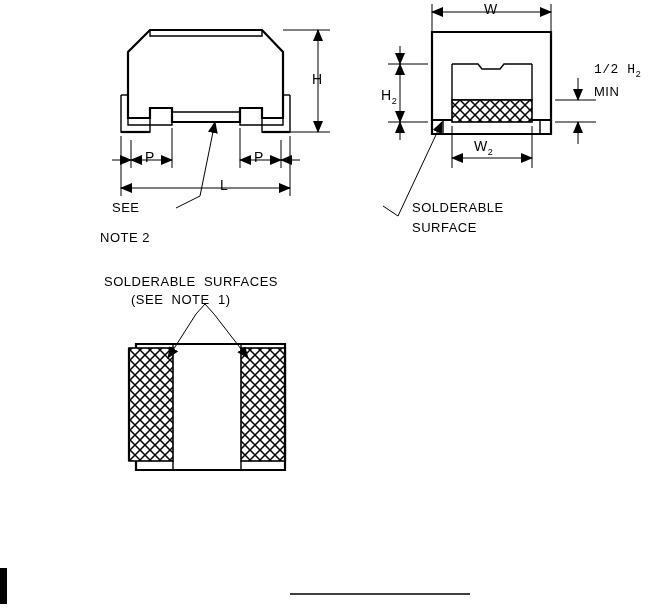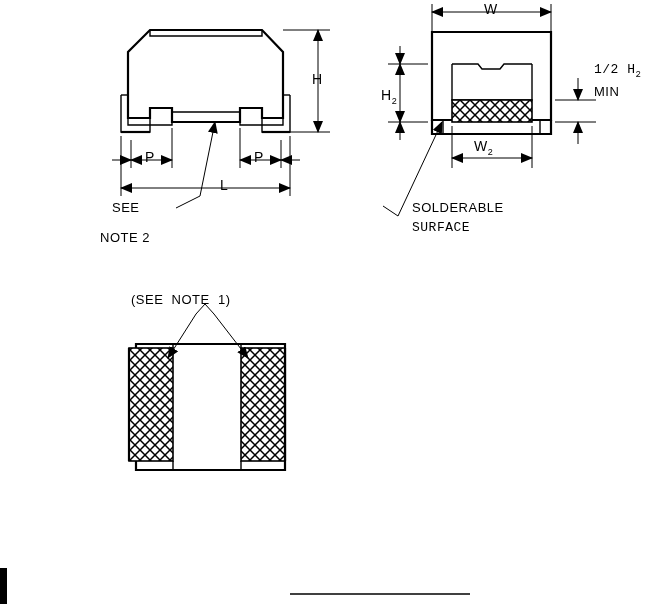--- a/index.html
+++ b/index.html
@@ -136,17 +136,18 @@
   <div class="lbl big" style="left:484px;top:2px;">W</div>
 
   <div class="lbl big" style="left:381px;top:88px;"><span>H</span><span class="sub">2</span></div>
 
   <div class="lbl big" style="left:474px;top:139px;"><span>W</span><span class="sub">2</span></div>
 
   <div class="lbl" style="left:594px;top:62px;font-family:Liberation Mono, monospace;"><span>1/2</span> <span>H</span><span class="sub">2</span></div>
   <div class="lbl" style="left:594px;top:84px;">MIN</div>
 
   <div class="lbl" style="left:412px;top:200px;">SOLDERABLE</div>
-  <div class="lbl" style="left:412px;top:220px;font-family:Liberation Mono, monospace;">SURFACE</div>
+  <div class="lbl" style="left:412px;top:220px;">SURFACE</div>
 
+  <div class="lbl" style="left:104px;top:274px;">SOLDERABLE  SURFACES</div>
   <div class="lbl" style="left:131px;top:292px;">(SEE  NOTE  1)</div>
 
 </div>
 
 </body></html>

